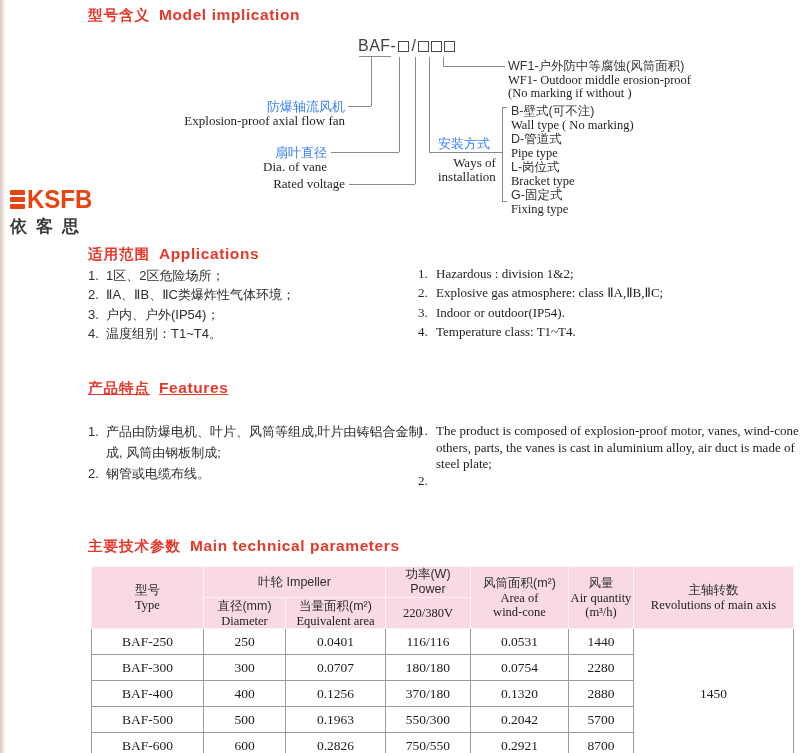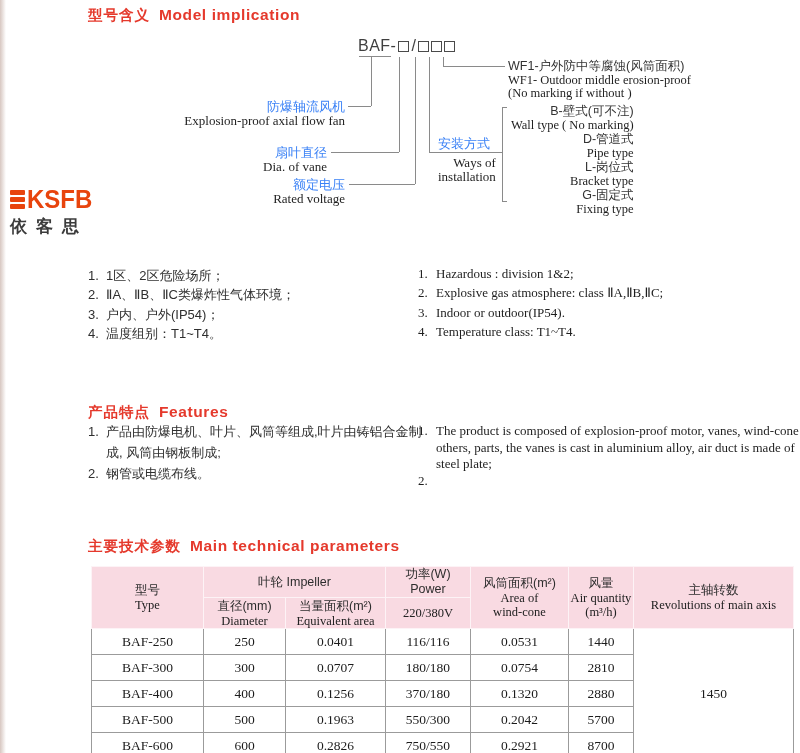--- a/index.html
+++ b/index.html
@@ -30,21 +30,21 @@
   .lbl-zh{ font-size:13px; color:#3b82f6; line-height:15px; white-space:nowrap; }
   .lbl-en{ font-family:"Liberation Serif", serif; font-size:13px; color:#1e1e1e; line-height:14px; white-space:nowrap;text-align:right; }
   .r{ text-align:right; }
 
   .wf1{ position:absolute; left:508px; top:60px; line-height:13.5px; }
   .wf1 .z{ font-size:12.5px; color:#333; }
   .wf1 .e{ font-family:"Liberation Serif", serif; font-size:12.5px; color:#1e1e1e; }
 
   .bracket{ position:absolute; left:502px; top:107px; width:4px; height:93px;
             border-left:1px solid #8a8a8a; border-top:1px solid #8a8a8a; border-bottom:1px solid #8a8a8a; }
-  .types{ position:absolute; left:511px; top:104px;text-align:right; }
+  .types{ position:absolute; left:511px; top:104px; }
   .types .z{ font-size:12.5px; color:#333; line-height:14px; white-space:nowrap; }
   .types .e{ font-family:"Liberation Serif", serif; font-size:12.5px; color:#1e1e1e; line-height:14px; white-space:nowrap; }
 
   
   .logo{ position:absolute; left:10px; top:185px; }
   .logo-row{ display:flex; align-items:center; }
   .logo-e{ display:flex; flex-direction:column; justify-content:center; margin-right:2px; }
   .logo-e i{ display:block; width:15px; height:4.5px; background:#e8440d; border-radius:1px; margin:1.2px 0; }
   .logo-latin{ font-size:25px; font-weight:bold; color:#e8440d; letter-spacing:0; transform:scaleX(.96); transform-origin:left; }
   .logo-cn{ font-size:17px; font-weight:bold; color:#3b3b3b; letter-spacing:9px; margin-top:1px; white-space:nowrap; }
@@ -105,21 +105,20 @@
 
   <div class="abs r" style="left:110px; top:99px; width:235px;">
     <div class="lbl-zh">防爆轴流风机</div>
     <div class="lbl-en">Explosion-proof axial flow fan</div>
   </div>
   <div class="abs r" style="left:160px; top:145px; width:167px;">
     <div class="lbl-zh">扇叶直径</div>
     <div class="lbl-en">Dia. of vane</div>
   </div>
   <div class="abs r" style="left:180px; top:177px; width:165px;">
-    <div class="lbl-zh">额定电压</div>
     <div class="lbl-en">Rated voltage</div>
   </div>
 
   <div class="abs lbl-zh" style="left:438px; top:136px;">安装方式</div>
   <div class="abs" style="left:438px; top:156px;">
     <div class="lbl-en">Ways of</div>
     <div class="lbl-en">installation</div>
   </div>
 
   <div class="wf1">
@@ -153,20 +152,23 @@
       <span class="logo-e">
           <i></i>
           <i></i>
           <i></i>
         </span>
       <span class="logo-latin">KSFB</span>
     </div>
     <div class="logo-cn">依客思</div>
   </div>
 
+  <div class="heading" style="top:245px;">
+    <span class="hz">适用范围</span><span class="he">Applications</span>
+  </div>
   <div class="list zh-list" style="left:88px; top:266px;">
     <div class="li">
         <span class="num">1.</span>
         <span>1区、2区危险场所；</span>
       </div>
     <div class="li">
         <span class="num">2.</span>
         <span>ⅡA、ⅡB、ⅡC类爆炸性气体环境；</span>
       </div>
     <div class="li">
@@ -190,21 +192,21 @@
     <div class="li">
         <span class="num">3.</span>
         <span>Indoor or  outdoor(IP54).</span>
       </div>
     <div class="li">
         <span class="num">4.</span>
         <span>Temperature class: T1~T4.</span>
       </div>
   </div>
 
-  <div class="heading" style="top:403px;">
+  <div class="heading" style="top:379px;text-decoration:underline;">
     <span class="hz">产品特点</span><span class="he">Features</span>
   </div>
   <div class="list zh-feat" style="left:88px; top:421px;">
     <div class="li">
         <span class="num">1.</span>
         <span>产品由防爆电机、叶片、风筒等组成,叶片由铸铝合金制成, 风筒由钢板制成;</span>
       </div>
     <div class="li">
         <span class="num">2.</span>
         <span>钢管或电缆布线。</span>
@@ -285,21 +287,21 @@
           <td>0.0531</td>
           <td>1440</td>
           <td rowspan="5">1450</td>
         </tr>
         <tr style="height:26px;">
           <td>BAF-300</td>
           <td>300</td>
           <td>0.0707</td>
           <td>180/180</td>
           <td>0.0754</td>
-          <td>2810</td>
+          <td>2280</td>
         </tr>
         <tr style="height:26px;">
           <td>BAF-400</td>
           <td>400</td>
           <td>0.1256</td>
           <td>370/180</td>
           <td>0.1320</td>
           <td>2880</td>
         </tr>
         <tr style="height:26px;">

